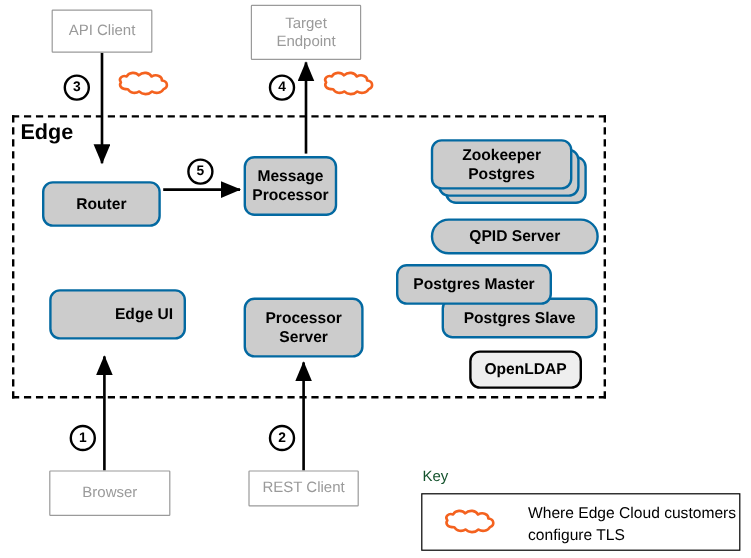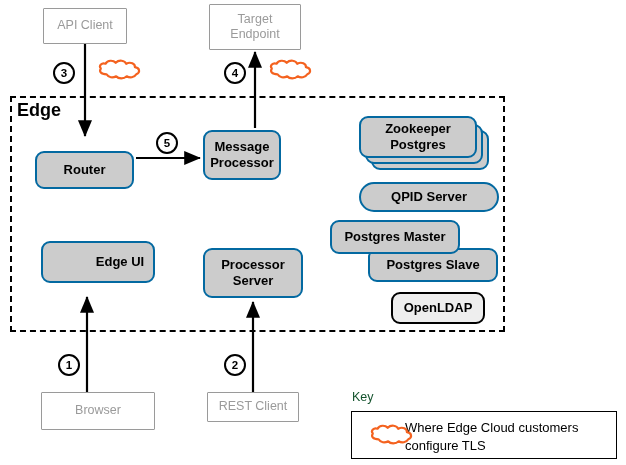--- a/index.html
+++ b/index.html
@@ -159,21 +159,21 @@
     </div>
 
   <div id="external-layer">
       <div class="node external" style="left: 43px; top: 8px; width: 84px; height: 36px;">
         <span class="lbl">API Client</span>
       </div>
       <div class="node external" style="left: 209px; top: 4px; width: 92px; height: 46px;">
         <span class="lbl">Target
 Endpoint</span>
       </div>
-      <div class="node external" style="left: 41px; top: 392px; width: 114px; height: 38px; text-align: right;">
+      <div class="node external" style="left: 41px; top: 392px; width: 101px; height: 38px; text-align: right;">
         <span class="lbl">Browser</span>
       </div>
       <div class="node external" style="left: 207px; top: 392px; width: 92px; height: 30px;">
         <span class="lbl">REST Client</span>
       </div>
     </div>
 
   <div id="cloud-layer">
       <div style="position: absolute; left: 96px; top: 58px;">
         <svg class="cloudsvg" viewBox="0 0 100 50" width="48" height="24">
@@ -190,21 +190,21 @@
   <div id="badge-layer">
       <div class="badge" style="left: 58px; top: 354px;">1</div>
       <div class="badge" style="left: 224px; top: 354px;">2</div>
       <div class="badge" style="left: 53px; top: 62px;">3</div>
       <div class="badge" style="left: 224px; top: 62px;">4</div>
       <div class="badge" style="left: 156px; top: 132px;">5</div>
     </div>
 
   <div id="key-label" style="left: 352px; top: 390px;">Key</div>
   <div id="key-box" style="left: 351px; top: 411px; width: 266px; height: 48px;"></div>
-  <div id="key-text" style="left: 405px; top: 419px;">Where Edge Cloud customers
+  <div id="key-text" style="left: 440px; top: 419px;">Where Edge Cloud customers
 configure TLS</div>
   <div id="key-cloud-holder" style="position: absolute; left: 366px; top: 423px;">
       <svg class="cloudsvg" viewBox="0 0 100 50" width="52" height="24">
         <path d="M22,34 C10,34 6,28 10,22 C5,16 12,9 20,12 C24,4 36,4 41,10 C48,3 60,5 63,12 C72,7 82,12 81,19 C91,20 93,30 84,34 C80,41 70,42 64,38 C58,44 47,44 42,38 C35,42 26,41 22,34 Z" fill="none" stroke="#f4621f" stroke-width="4.5" stroke-linejoin="round"></path>
       </svg>
     </div>
 
 </div>
 
 </body></html>

